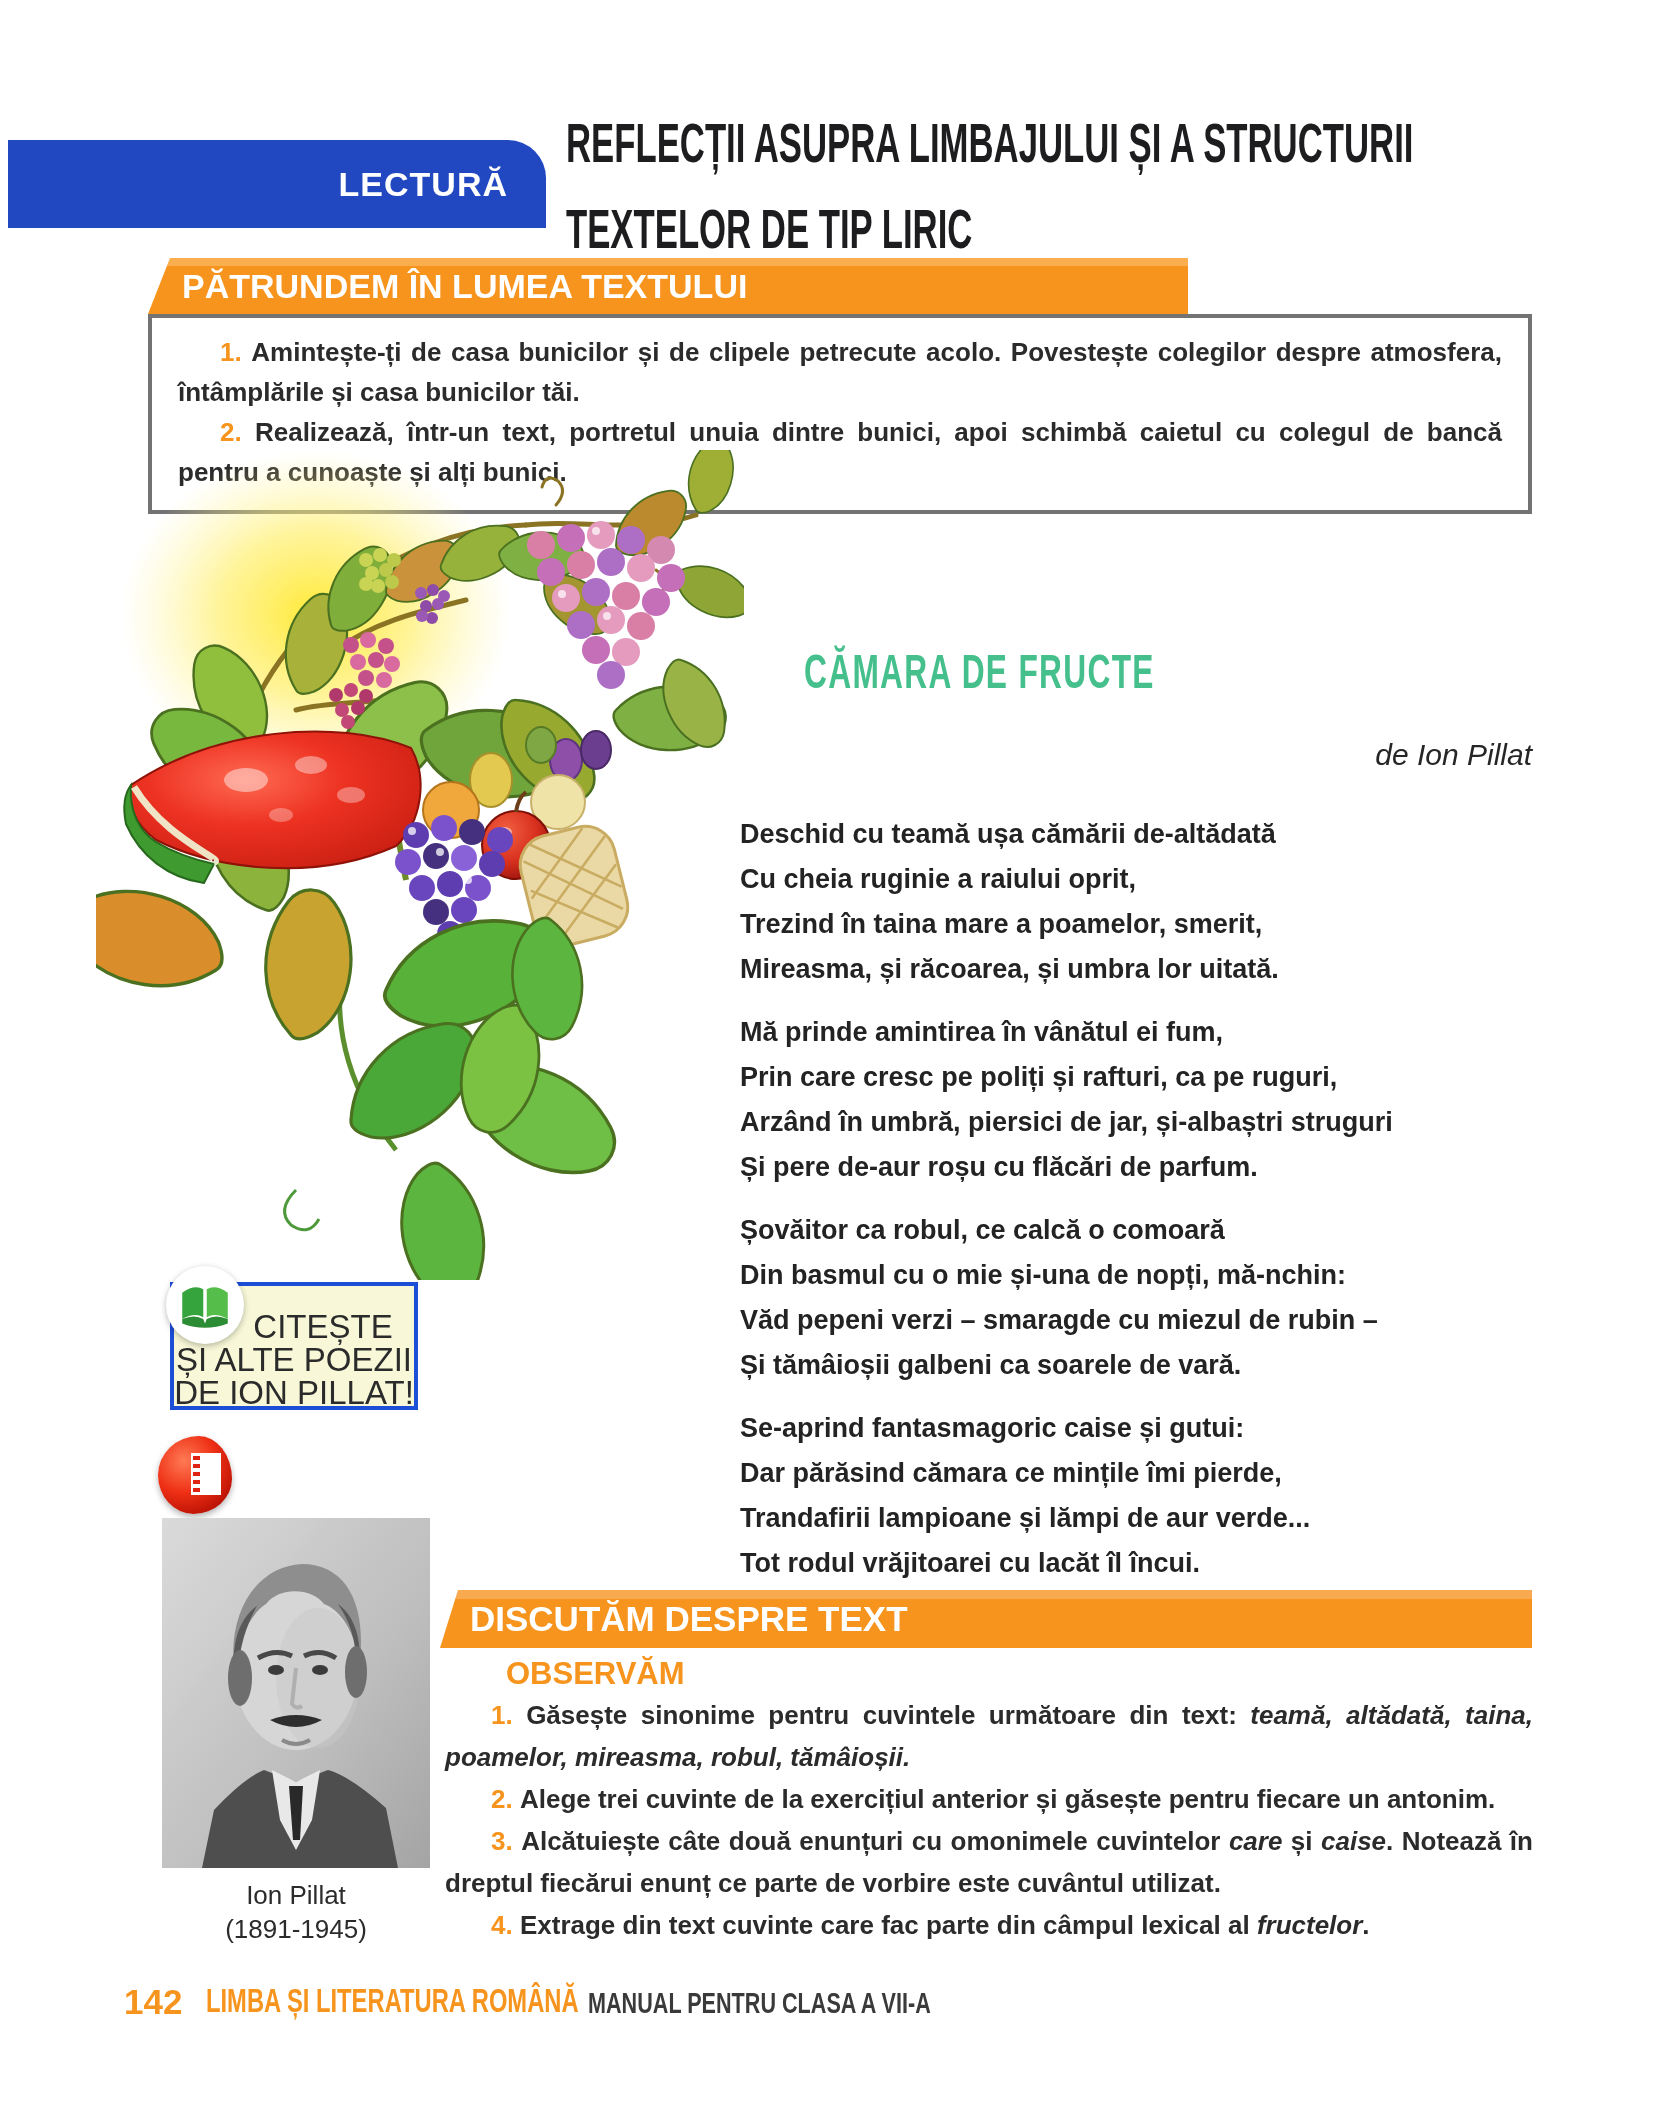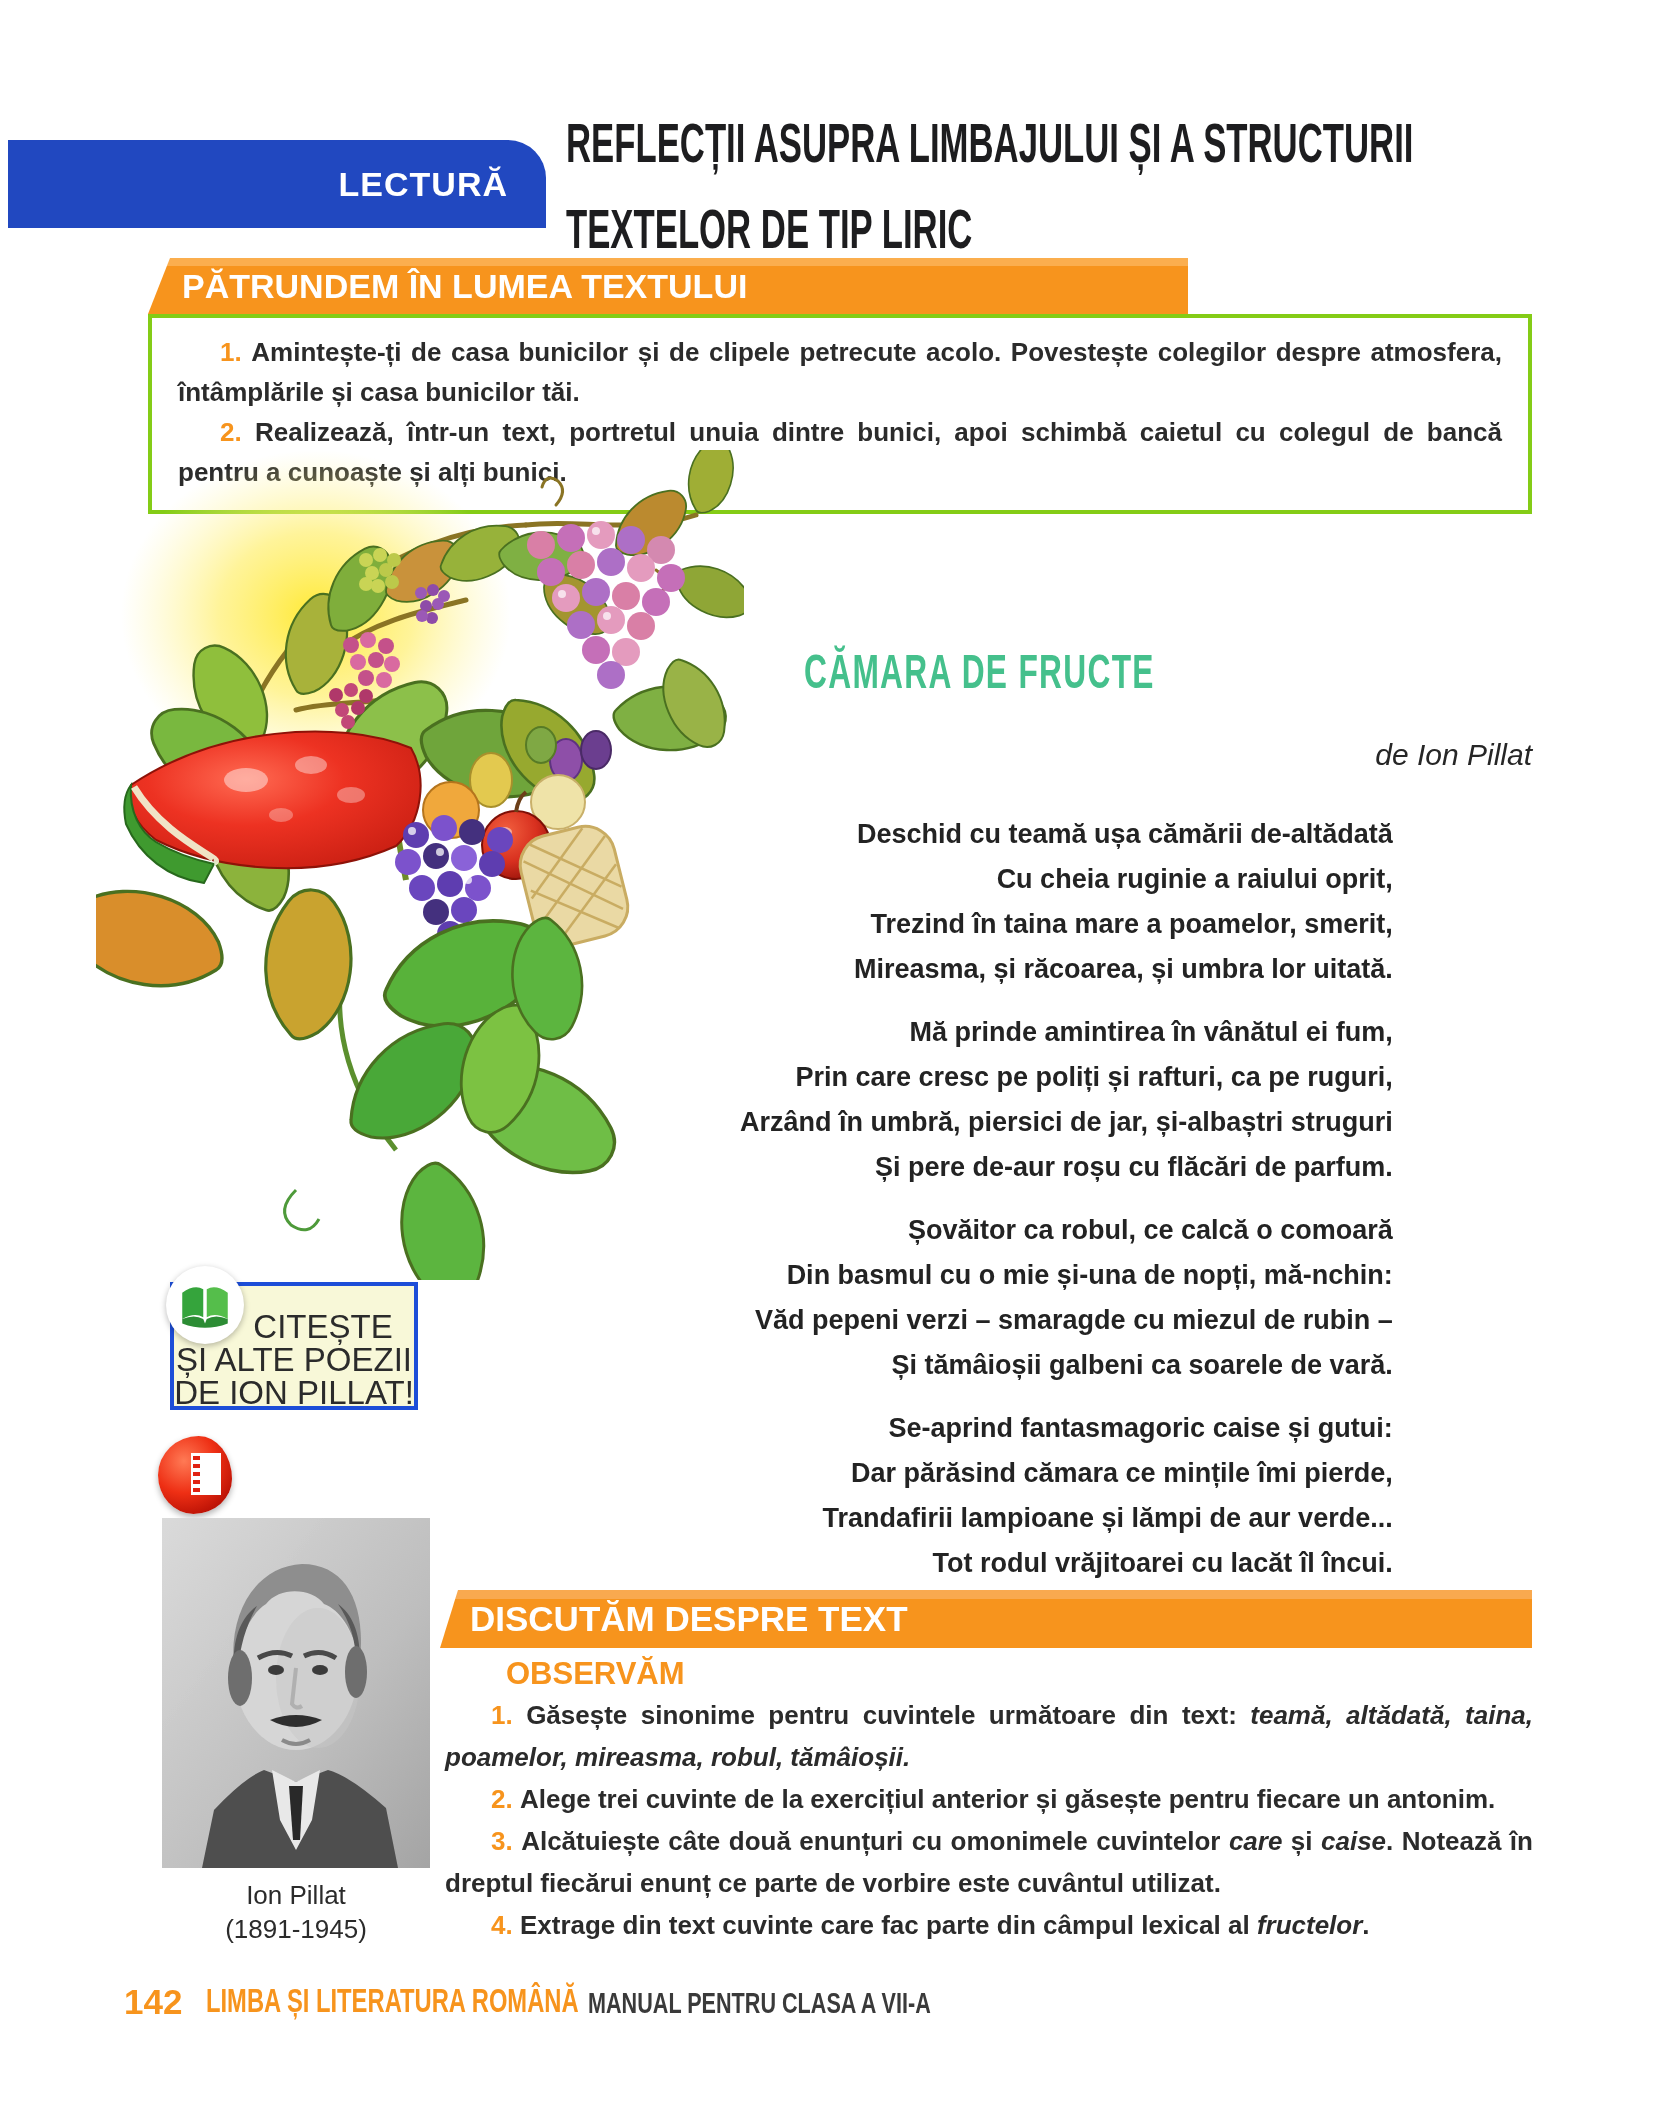--- a/index.html
+++ b/index.html
@@ -20,33 +20,33 @@
 
   
   .intro-banner{
     position:absolute;left:148px;top:258px;width:1040px;height:56px;
     background:linear-gradient(180deg,#FBAE4E 0%,#FBAE4E 14%,#F7941D 14%);
     clip-path:polygon(22px 0,100% 0,100% 100%,0 100%);
     color:#fff;font-weight:700;font-size:34px;line-height:56px;padding-left:34px;box-sizing:border-box;
   }
   .intro-box{
     position:absolute;left:148px;top:314px;width:1384px;height:200px;background:#fff;
-    border:4px solid #84cc16;box-sizing:border-box;padding:14px 26px 0 26px;
+    border:4px solid #737373;box-sizing:border-box;padding:14px 26px 0 26px;
   }
   .task-item{font-size:26px;line-height:40px;font-weight:600;text-align:justify;text-indent:42px;margin:0;color:#2b2b2b;}
   .task-item .num{color:#F7941D;font-weight:700;font-style:normal;}
   .task-item .it{font-style:italic;}
 
   
   .poem-title{position:absolute;left:760px;top:644px;font-size:48px;font-weight:700;color:#45C08C;letter-spacing:2px;margin-left:44px;}
   .poem-title .cond{transform:scaleX(0.66);}
   .poem-author{position:absolute;left:1130px;top:738px;width:402px;text-align:right;font-style:italic;font-size:30px;color:#262626;}
   .poem{position:absolute;left:740px;top:812px;font-size:27px;line-height:45px;font-weight:600;color:#232323;}
   .stanza{margin:0 0 18px 0;}
-  .stanza div{white-space:nowrap;text-align:right;}
+  .stanza div{white-space:nowrap;}
 
   
   .read-box{
     position:absolute;left:170px;top:1282px;width:248px;height:128px;background:#F8F8D8;
     border:4px solid #1d4ed8;box-sizing:border-box;text-align:center;
     font-weight:400;font-size:33px;line-height:33px;padding-top:24px;color:#2b2b2b;
   }
   .read-box .l0{margin-left:58px;}
   .book-circle{
     position:absolute;left:166px;top:1266px;width:78px;height:78px;background:#fff;border-radius:50%;

